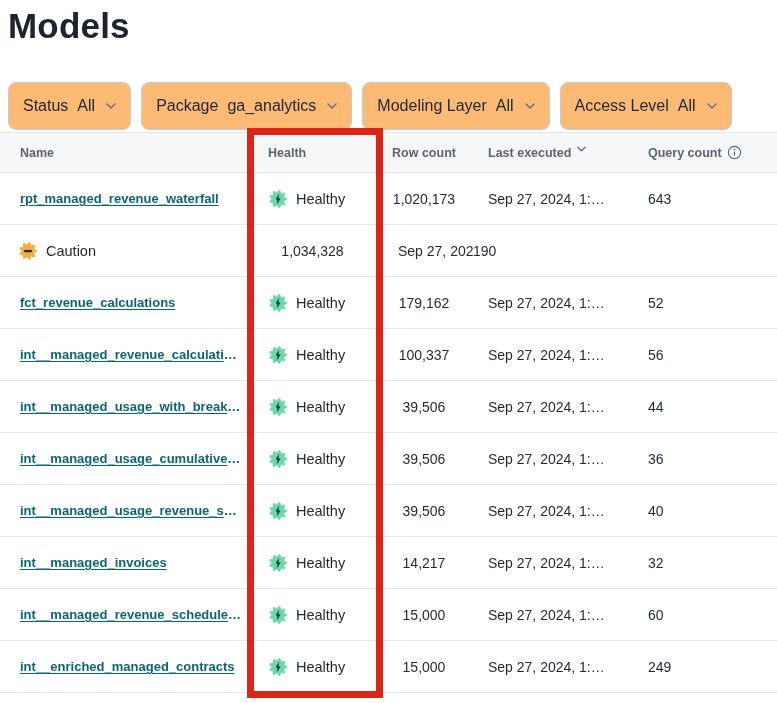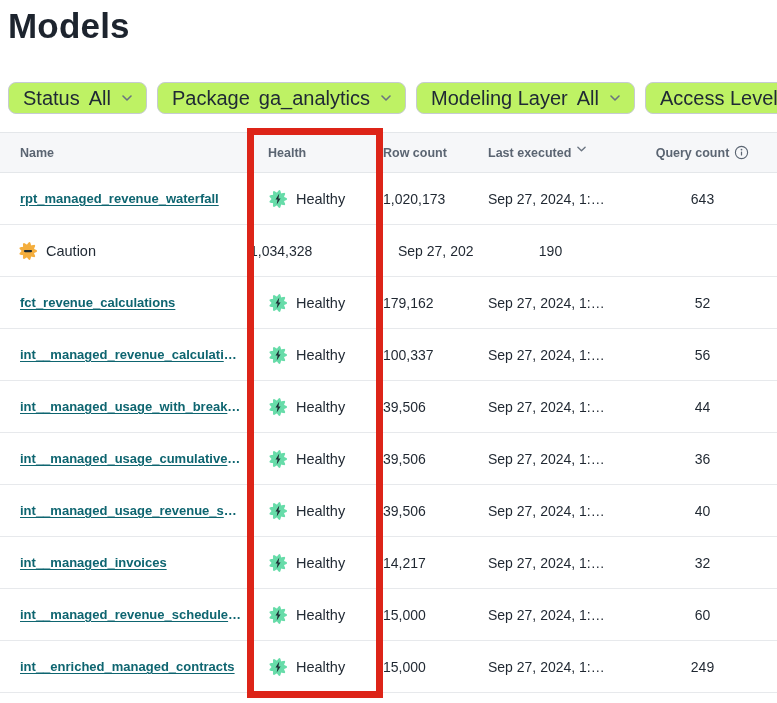--- a/index.html
+++ b/index.html
@@ -24,26 +24,26 @@
   .filter-bar {
     display: flex;
     gap: 10px;
     margin: 36px 0 0 8px;
     height: 38px;
   }
   .filter-pill {
     display: inline-flex;
     align-items: center;
     gap: 9px;
-    height: 32px;
+    height: 48px;
     padding: 0 14px;
     border: 1px solid #c6cbd2;
     border-radius: 8px;
-    background: #bef264;
-    font-size: 20px;
+    background: #fdba74;
+    font-size: 16px;
     color: #202a35;
     cursor: pointer;
     white-space: nowrap;
   }
   .filter-pill .chev { margin-left: 2px; }
 
   .chev svg { display: block; }
 
   
   .models-table { margin-top: 12px; width: 777px; }
@@ -64,23 +64,23 @@
   }
   .trow {
     height: 52px;
     border-bottom: 1px solid #e7e9ec;
     background: #ffffff;
     font-size: 14px;
   }
   .cell { overflow: hidden; white-space: nowrap; }
   .c-name  { padding-left: 20px; padding-right: 8px; }
   .c-health{ padding-left: 18px; display: flex; align-items: center; gap: 8px; }
-  .c-rows  { text-align: left; padding-right: 8px; font-variant-numeric: tabular-nums; }
+  .c-rows  { text-align: center; padding-right: 8px; font-variant-numeric: tabular-nums; }
   .c-date  { padding-left: 15px; }
-  .c-query { text-align: center; padding-right: 20px; font-variant-numeric: tabular-nums; }
+  .c-query { text-align: left; padding-right: 20px; font-variant-numeric: tabular-nums; }
 
   .th-sortable { display: flex; align-items: flex-start; gap: 6px; cursor: pointer; }
   .th-query { display: inline-flex; align-items: center; justify-content: flex-end; gap: 5px; }
 
   .model-link {
     color: #0e6570;
     font-weight: 700;
     font-size: 13px;
     text-decoration: underline;
     text-underline-offset: 2px;

